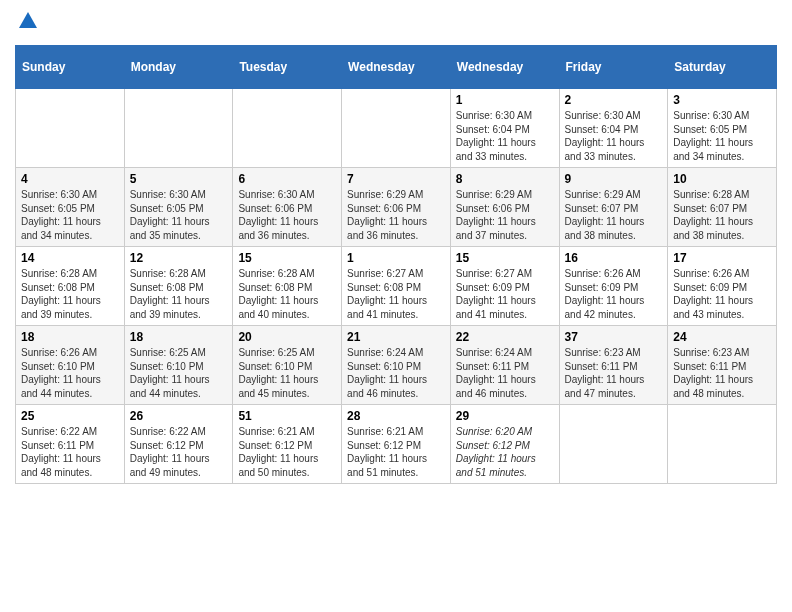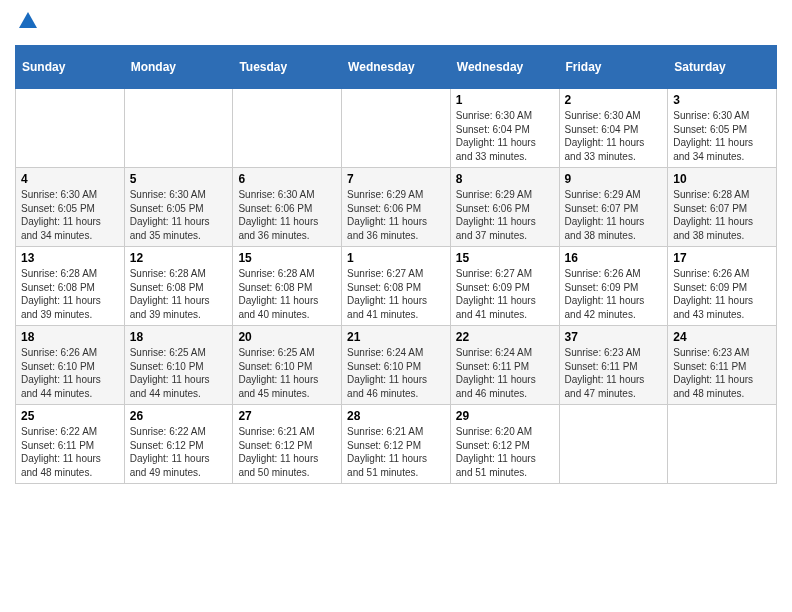--- a/index.html
+++ b/index.html
@@ -192,21 +192,21 @@
         <td>
           <span class="day-num">10</span>
           <div class="day-info" style="white-space: pre-line;">Sunrise: 6:28 AM
 Sunset: 6:07 PM
 Daylight: 11 hours
 and 38 minutes.</div>
         </td>
       </tr>
       <tr>
         <td>
-          <span class="day-num">13</span>
+          <span class="day-num">14</span>
           <div class="day-info" style="white-space: pre-line;">Sunrise: 6:28 AM
 Sunset: 6:08 PM
 Daylight: 11 hours
 and 39 minutes.</div>
         </td>
         <td>
           <span class="day-num">12</span>
           <div class="day-info" style="white-space: pre-line;">Sunrise: 6:28 AM
 Sunset: 6:08 PM
 Daylight: 11 hours
@@ -308,36 +308,36 @@
 and 48 minutes.</div>
         </td>
         <td>
           <span class="day-num">26</span>
           <div class="day-info" style="white-space: pre-line;">Sunrise: 6:22 AM
 Sunset: 6:12 PM
 Daylight: 11 hours
 and 49 minutes.</div>
         </td>
         <td>
-          <span class="day-num">27</span>
+          <span class="day-num">51</span>
           <div class="day-info" style="white-space: pre-line;">Sunrise: 6:21 AM
 Sunset: 6:12 PM
 Daylight: 11 hours
 and 50 minutes.</div>
         </td>
         <td>
           <span class="day-num">28</span>
           <div class="day-info" style="white-space: pre-line;">Sunrise: 6:21 AM
 Sunset: 6:12 PM
 Daylight: 11 hours
 and 51 minutes.</div>
         </td>
         <td>
           <span class="day-num">29</span>
-          <div class="day-info" style="white-space: pre-line;">Sunrise: 6:20 AM
+          <div class="day-info" style="white-space: pre-line; font-style: italic;">Sunrise: 6:20 AM
 Sunset: 6:12 PM
 Daylight: 11 hours
 and 51 minutes.</div>
         </td>
         <td class="empty-cell"></td>
         <td class="empty-cell"></td>
       </tr>
     </tbody>
 </table>
 

